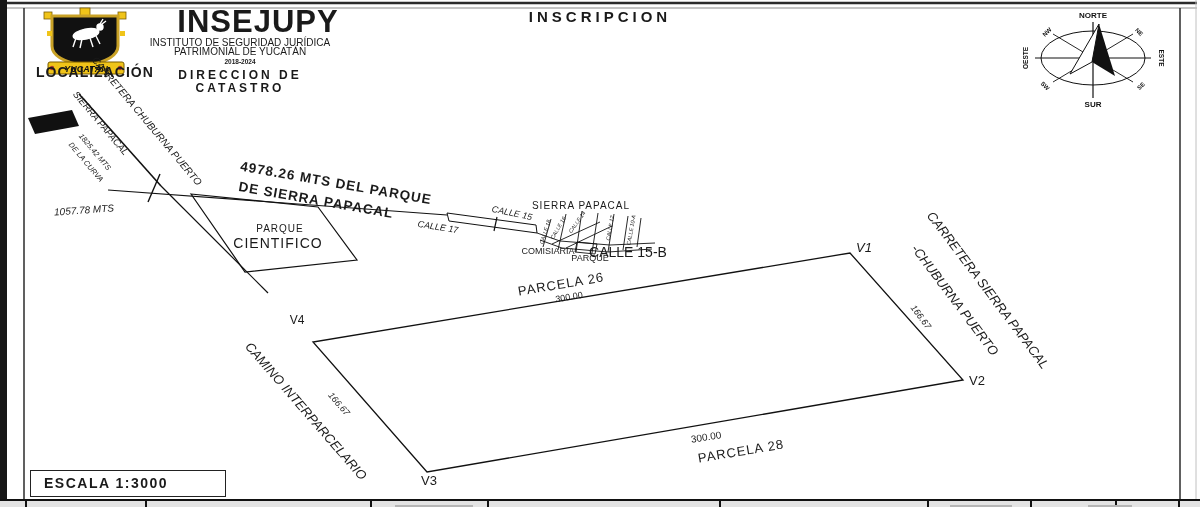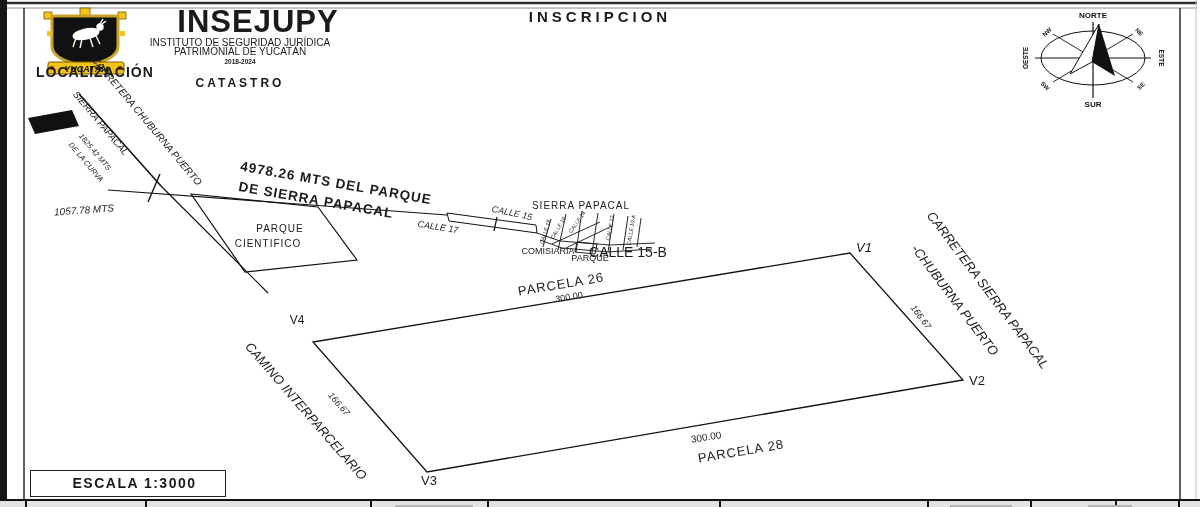--- a/index.html
+++ b/index.html
@@ -12,21 +12,21 @@
   #brand .t1{font-size:31px;font-weight:bold;letter-spacing:1px;line-height:32px;padding-left:36px;}
   #brand .t2{font-size:10px;font-weight:normal;line-height:9px;}
   #brand .t3{font-size:6.5px;font-weight:bold;margin-top:2px;}
   #brand .t4{font-size:12px;font-weight:bold;letter-spacing:3px;line-height:13px;margin-top:4px;}
   #doc-title{position:absolute;left:600px;top:16px;transform:translate(-50%,-50%);
              font-size:15px;font-weight:bold;letter-spacing:4px;}
   #section-label{position:absolute;left:36px;top:64px;font-size:14px;font-weight:bold;letter-spacing:1px;text-align:right;}
   #left-bar{position:absolute;left:0;top:0;width:7px;height:507px;background:#161616;}
   #scale-box{position:absolute;left:30px;top:470px;width:196px;height:27px;border:1.6px solid #222;
              box-sizing:border-box;}
-  #scale-box .txt{font-size:14px;font-weight:bold;letter-spacing:1.5px;line-height:24px;padding-left:13px;text-align:center;}
+  #scale-box .txt{font-size:14px;font-weight:bold;letter-spacing:1.5px;line-height:24px;padding-left:13px;}
   #bottom-strip{position:absolute;left:0;top:499px;height:8px;width:1200px;background:#e3e3e3;
                 border-top:2px solid #111;box-sizing:content-box;}
   .tick{position:absolute;top:0;width:2px;height:8px;background:#111;}
   .ghost{position:absolute;top:4px;height:3px;background:#b5b5b5;}
 </style>
 </head>
 <body>
 
 <div id="page">
 
@@ -93,21 +93,22 @@
     <circle cx="18" cy="62" r="2.2" fill="#b03a2e"></circle>
     <circle cx="86" cy="62" r="2.2" fill="#b03a2e"></circle>
     <text x="52" y="66" text-anchor="middle" font-size="9" font-weight="bold" font-style="italic" fill="#111">YUCATÁN</text>
   </svg>
 
   <div id="brand">
     <div class="t1">INSEJUPY</div>
     <div class="t2">INSTITUTO DE SEGURIDAD JURÍDICA</div>
     <div class="t2">PATRIMONIAL DE YUCATÁN</div>
     <div class="t3">2018-2024</div>
-    <div class="t4" style="margin-top:12px;">CATASTRO</div>
+    <div class="t4">DIRECCION DE</div>
+    <div class="t4" style="margin-top:0;">CATASTRO</div>
   </div>
 
   <div id="doc-title">INSCRIPCION</div>
   <div id="section-label">LOCALIZACIÓN</div>
 
   <svg width="160" height="104" viewBox="0 0 160 104" style="left:1020px;top:6px;">
     <ellipse cx="73" cy="52" rx="52" ry="27" fill="none" stroke="#111" stroke-width="1"></ellipse>
     <line x1="15" y1="52" x2="131" y2="52" stroke="#111" stroke-width="1"></line>
     <line x1="73" y1="16" x2="73" y2="92" stroke="#111" stroke-width="1.2"></line>
     <line x1="33" y1="28" x2="113" y2="76" stroke="#111" stroke-width="0.9"></line>
@@ -127,21 +128,21 @@
   <div class="lbl it" style="left:147px;top:121px;font-size:10px;transform:translate(-50%,-50%) rotate(50deg);">CARRETERA CHUBURNA PUERTO</div>
   <div class="lbl it" style="left:101px;top:123px;font-size:9.5px;transform:translate(-50%,-50%) rotate(50deg);">SIERRA PAPACAL</div>
   <div class="lbl it" style="left:95px;top:152px;font-size:7.5px;transform:translate(-50%,-50%) rotate(50deg);">1825.42 MTS</div>
   <div class="lbl it" style="left:86px;top:162px;font-size:7.5px;transform:translate(-50%,-50%) rotate(50deg);">DE LA CURVA</div>
   <div class="lbl it" style="left:84px;top:210px;font-size:10px;transform:translate(-50%,-50%) rotate(-4deg);">1057.78 MTS</div>
 
   <div class="lbl" style="left:336px;top:183px;font-size:13.5px;font-weight:600;letter-spacing:1px;transform:translate(-50%,-50%) rotate(10deg);">4978.26 MTS DEL PARQUE</div>
   <div class="lbl" style="left:316px;top:200px;font-size:13.5px;font-weight:600;letter-spacing:1px;transform:translate(-50%,-50%) rotate(10deg);">DE SIERRA PAPACAL</div>
 
   <div class="lbl" style="left:280px;top:228px;font-size:10px;letter-spacing:1px;">PARQUE</div>
-  <div class="lbl" style="left:268px;top:243px;font-size:10px;letter-spacing:1px;">CIENTIFICO</div>
+  <div class="lbl" style="left:278px;top:243px;font-size:14px;letter-spacing:1px;">CIENTIFICO</div>
 
   <div class="lbl it" style="left:438px;top:227px;font-size:9px;transform:translate(-50%,-50%) rotate(9deg);">CALLE 17</div>
   <div class="lbl it" style="left:512px;top:213px;font-size:9px;transform:translate(-50%,-50%) rotate(12deg);">CALLE 15</div>
 
   <div class="lbl" style="left:581px;top:205px;font-size:10px;letter-spacing:1px;">SIERRA PAPACAL</div>
   <div class="lbl it" style="left:545px;top:232px;font-size:5.5px;transform:translate(-50%,-50%) rotate(-72deg);">CALLE 18</div>
   <div class="lbl it" style="left:558px;top:228px;font-size:5.5px;transform:translate(-50%,-50%) rotate(-60deg);">CALLE 16</div>
   <div class="lbl it" style="left:577px;top:222px;font-size:5.5px;transform:translate(-50%,-50%) rotate(-55deg);">CALLE 14</div>
   <div class="lbl it" style="left:610px;top:228px;font-size:5.5px;transform:translate(-50%,-50%) rotate(-80deg);">CALLE 12</div>
   <div class="lbl it" style="left:631px;top:230px;font-size:5.5px;transform:translate(-50%,-50%) rotate(-80deg);">CALLE 10-A</div>

